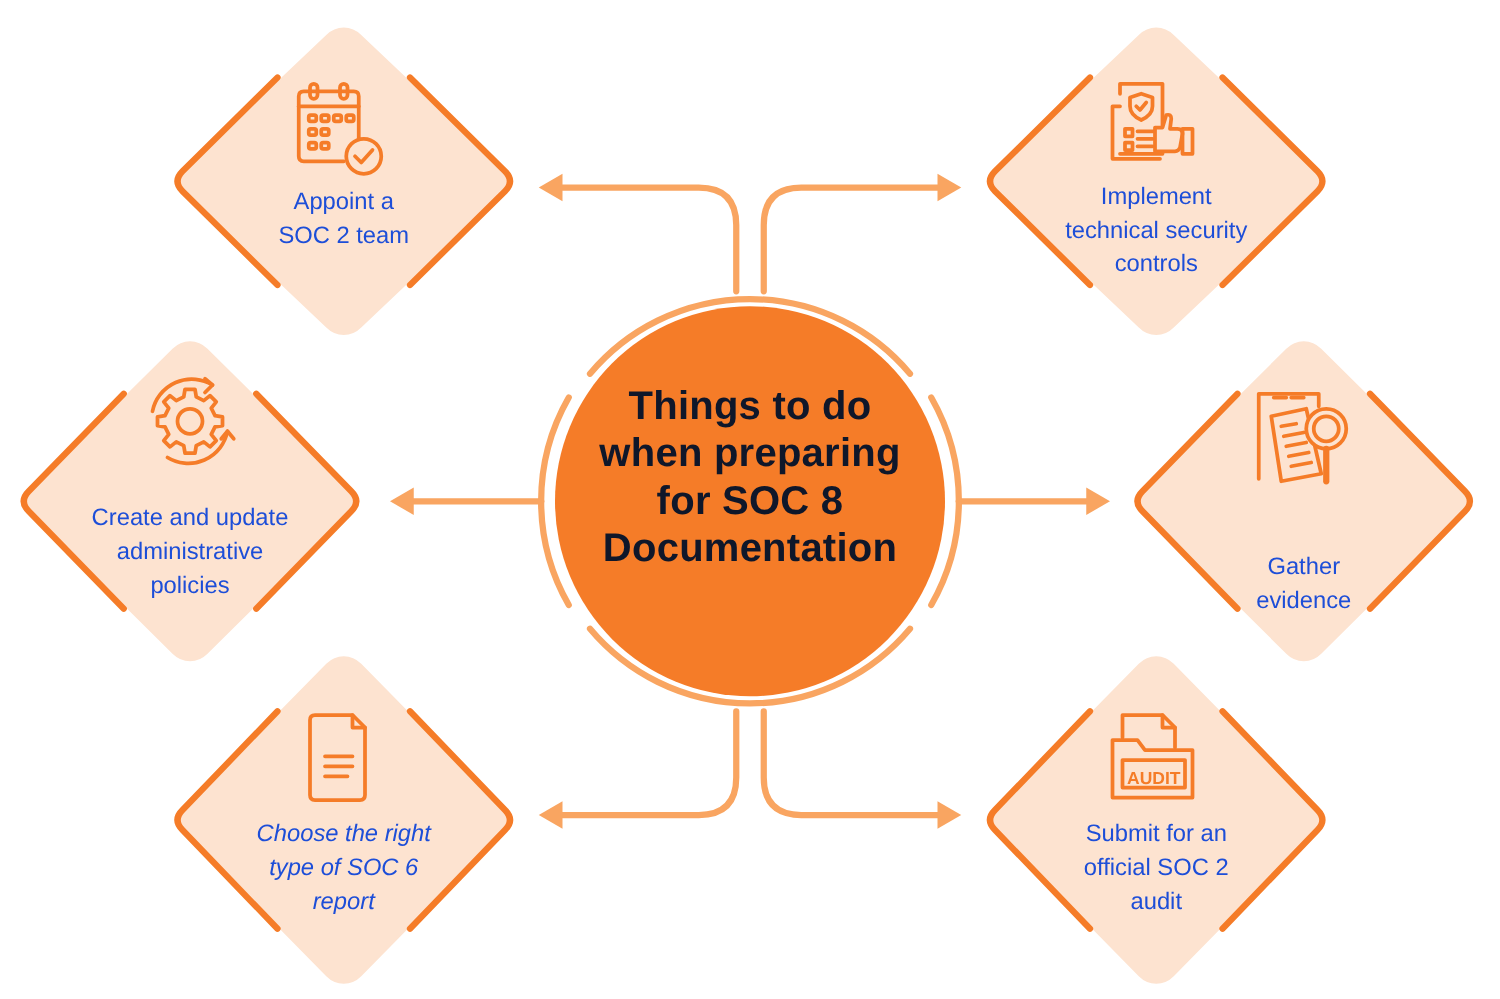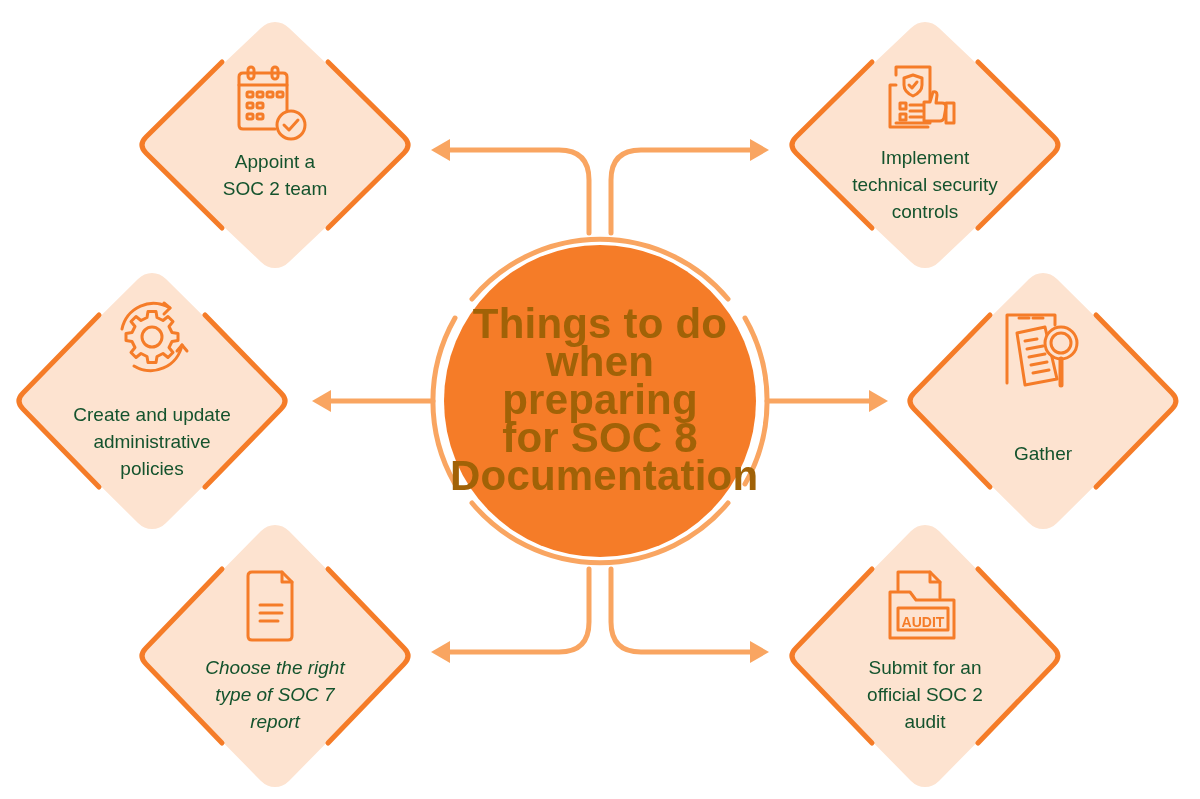--- a/index.html
+++ b/index.html
@@ -1,20 +1,20 @@
 <!DOCTYPE html>
 <html><head>
 <meta charset="utf-8">
 <style>
   html, body { margin:0; padding:0; background:#ffffff; }
   body { width:1200px; height:799px; position:relative; overflow:hidden; font-family:"Liberation Sans", "DejaVu Sans", sans-serif; }
   svg.base { position:absolute; left:0; top:0; }
-  .center-text { position:absolute; left:450px; top:305px; width:300px; text-align:center; color:#a16207; font-size:42px; font-weight:700; line-height:38px; letter-spacing:0.2px; }
+  .center-text { position:absolute; left:450px; top:305px; width:300px; text-align:center; color:#0f172a; font-size:32px; font-weight:700; line-height:38px; letter-spacing:0.2px; }
   .node { position:absolute; width:280px; }
-  .node .label { position:absolute; left:0; width:100%; text-align:center; color:#14532d; font-size:19px; line-height:27px; }
+  .node .label { position:absolute; left:0; width:100%; text-align:center; color:#1d4ed8; font-size:19px; line-height:27px; }
 </style>
 </head>
 <body>
 
 <svg class="base" width="1200" height="799" viewBox="0 0 1200 799">
   <defs>
     <marker id="arrowHead" markerWidth="10" markerHeight="10" refX="5" refY="5" orient="auto" markerUnits="userSpaceOnUse" viewBox="0 0 10 10">
     </marker>
   </defs>
 
@@ -172,27 +172,28 @@
   <div class="label" style="top:401px;">
     <div>Create and update</div>
     <div>administrative</div>
     <div>policies</div>
   </div>
 </div>
 
 <div class="node" style="left:903px; top:0;">
   <div class="label" style="top:402px;margin-top:38px;">
     <div>Gather</div>
+    <div>evidence</div>
   </div>
 </div>
 
 <div class="node" style="left:135px; top:0;">
   <div class="label" style="top:654px;font-style:italic;">
     <div>Choose the right</div>
-    <div>type of SOC 7</div>
+    <div>type of SOC 6</div>
     <div>report</div>
   </div>
 </div>
 
 <div class="node" style="left:785px; top:0;">
   <div class="label" style="top:654px;">
     <div>Submit for an</div>
     <div>official SOC 2</div>
     <div>audit</div>
   </div>

